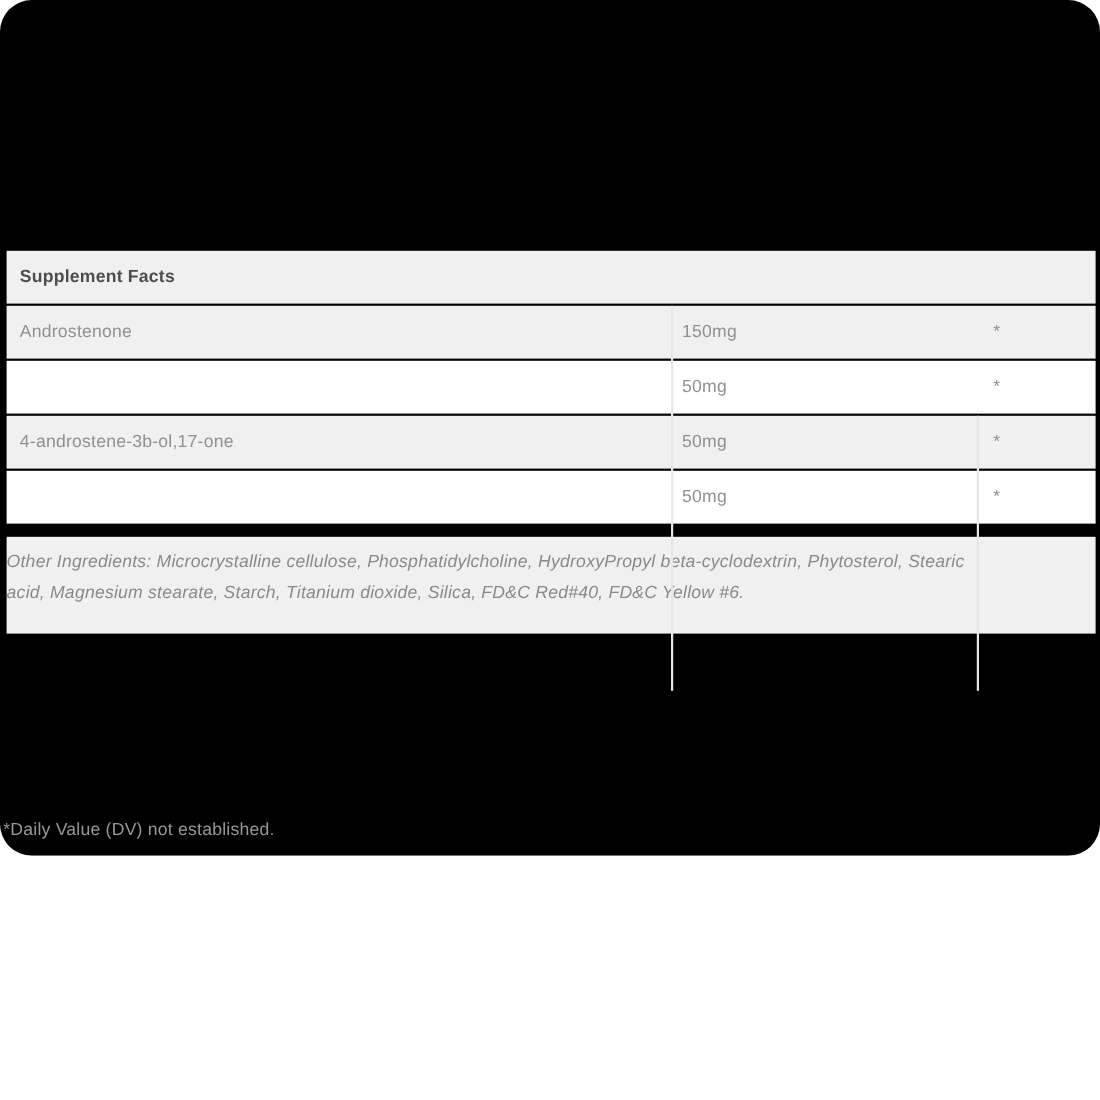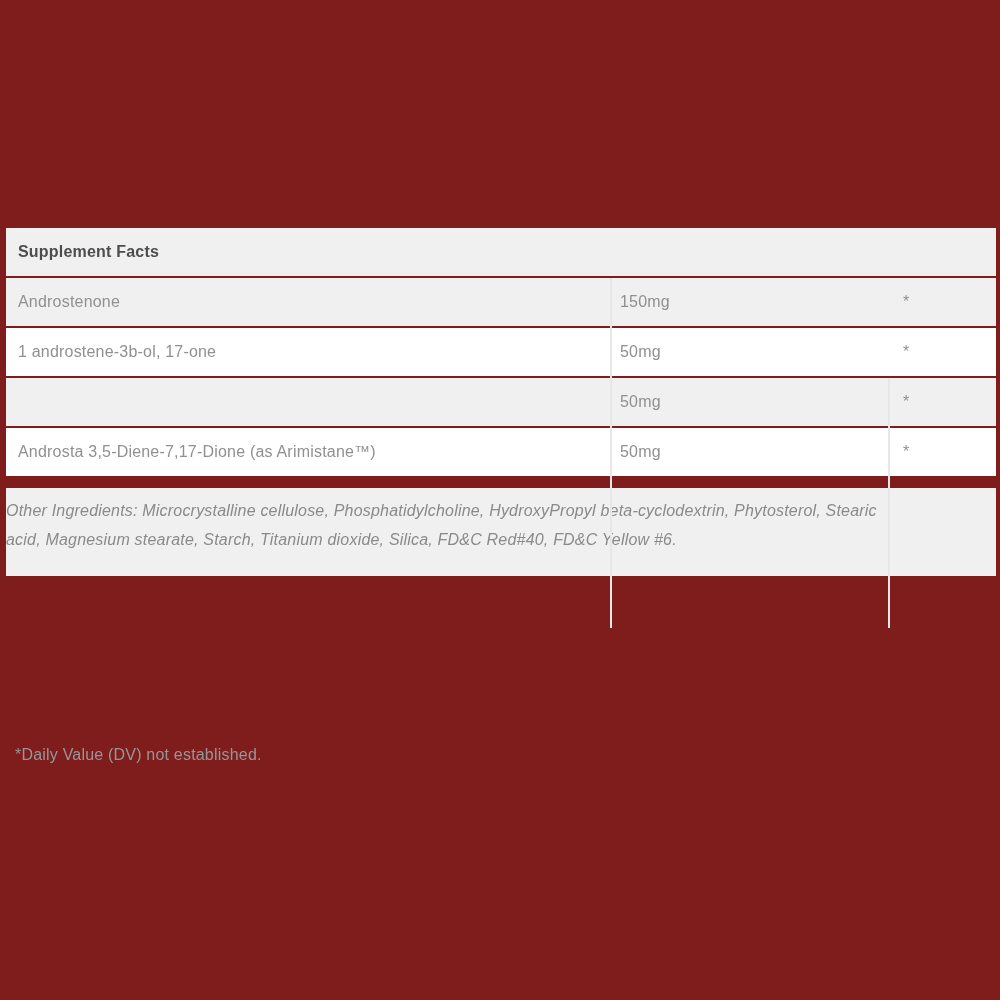--- a/index.html
+++ b/index.html
@@ -4,23 +4,24 @@
 <style>
   html, body {
     margin: 0;
     padding: 0;
     background: #ffffff;
     font-family: "Liberation Sans", "DejaVu Sans", sans-serif;
   }
   .page {
     position: relative;
     width: 1000px;
-    height: 1000px;
-    background: #7f1d1d;
+    height: 778px;
+    background: #000000;
     overflow: hidden;
+    border-radius: 29px;
   }
   .facts-table {
     position: absolute;
     left: 6px;
     top: 228px;
     width: 990px;
   }
   .row {
     position: relative;
     height: 48px;
@@ -72,21 +73,20 @@
     letter-spacing: 0.2px;
     font-style: italic;
   }
   .footnote {
     position: absolute;
     left: 3px;
     top: 746px;
     font-size: 16px;
     color: #979797;
     letter-spacing: 0.2px;
-    margin-left: 12px;
   }
 </style>
 </head>
 <body>
 
 <div class="page">
 
   <div class="facts-table">
 
     <div class="row gray">
@@ -96,32 +96,31 @@
 
 
 
     <div class="row gray">
       <span class="cell c1 reg">Androstenone</span>
       <span class="cell c2 reg">150mg</span>
       <span class="cell c3 reg">*</span>
     </div>
 
     <div class="row white">
-      <span class="cell c1 reg">1 androstene-3b-ol, 17-one</span>
       <span class="cell c2 reg">50mg</span>
       <span class="cell c3 reg">*</span>
     </div>
 
     <div class="row gray">
+      <span class="cell c1 reg">4-androstene-3b-ol,17-one</span>
       <span class="cell c2 reg">50mg</span>
       <span class="cell c3 reg">*</span>
     </div>
 
     <div class="row white">
-      <span class="cell c1 reg">Androsta 3,5-Diene-7,17-Dione (as Arimistane™)</span>
       <span class="cell c2 reg">50mg</span>
       <span class="cell c3 reg">*</span>
     </div>
 
     <div class="other-ingredients">
       <p>Other Ingredients: Microcrystalline cellulose, Phosphatidylcholine, HydroxyPropyl beta-cyclodextrin, Phytosterol, Stearic acid, Magnesium stearate, Starch, Titanium dioxide, Silica, FD&amp;C Red#40, FD&amp;C Yellow #6.</p>
     </div>
 
     <div class="sep-v sep-v1"></div>
     <div class="sep-v sep-v2"></div>

